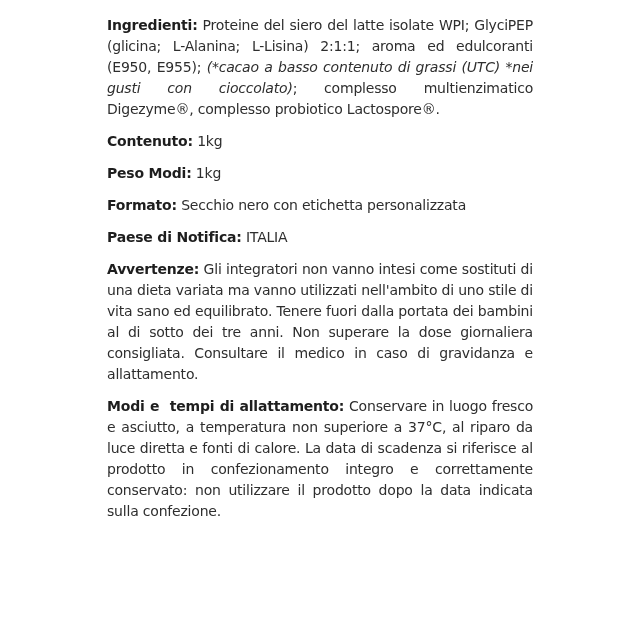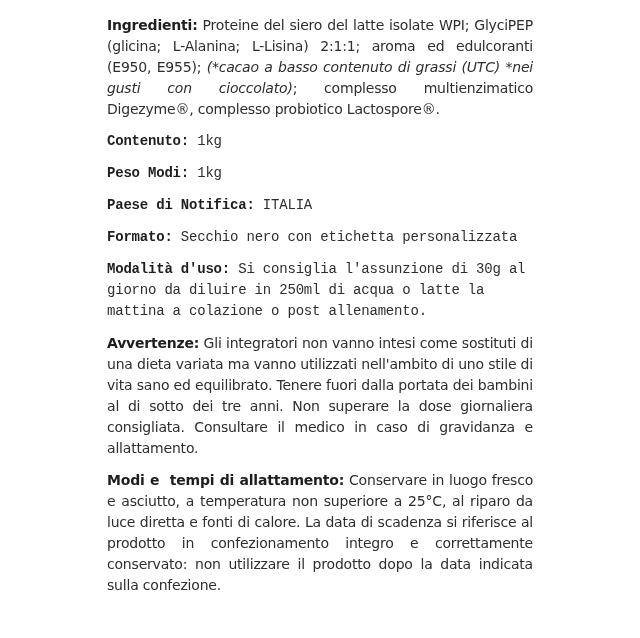--- a/index.html
+++ b/index.html
@@ -9,21 +9,21 @@
     left: 107px;
     top: 15px;
     width: 426px;
     font-family: "DejaVu Sans", sans-serif;
     font-size: 14px;
     line-height: 21px;
     color: #2e2e2e;
     letter-spacing: -0.2px;
   }
   .para { margin: 0 0 11px 0; text-align: justify; }
-  .para.left { text-align: left; font-family: Liberation Mono, monospace; }
+  .para.left { text-align: left; }
   .label { font-weight: bold; color: #1e1e1e; }
   .it { font-style: italic; }
 </style>
 </head>
 <body>
 
 <div class="doc">
 
   <p class="para">
     <span class="label">Ingredienti:</span><span> Proteine del siero del latte isolate WPI; GlyciPEP (glicina; L-Alanina; L-Lisina) 2:1:1; aroma ed edulcoranti (E950, E955); </span><span class="it">(*cacao a basso contenuto di grassi (UTC) *nei gusti con cioccolato)</span><span>; complesso multienzimatico Digezyme®, complesso probiotico Lactospore®.</span>
@@ -31,32 +31,29 @@
 
   <p class="para left">
     <span class="label">Contenuto:</span><span> 1kg</span>
   </p>
 
   <p class="para left">
     <span class="label">Peso Modi:</span><span> 1kg</span>
   </p>
 
   <p class="para left">
-    <span class="label">Paese di Notifica:</span><span> ITALIA</span>
-  </p>
-
-  <p class="para left">
     <span class="label">Formato:</span><span> Secchio nero con etichetta personalizzata</span>
   </p>
 
   <p class="para left">
-    <span class="label">Modalità d'uso:</span><span> Si consiglia l'assunzione di 30g al giorno da diluire in 250ml di acqua o latte la mattina a colazione o post allenamento.</span>
+    <span class="label">Paese di Notifica:</span><span> ITALIA</span>
   </p>
+
 
   <p class="para">
     <span class="label">Avvertenze:</span><span> Gli integratori non vanno intesi come sostituti di una dieta variata ma vanno utilizzati nell'ambito di uno stile di vita sano ed equilibrato. Tenere fuori dalla portata dei bambini al di sotto dei tre anni. Non superare la dose giornaliera consigliata. Consultare il medico in caso di gravidanza e allattamento.</span>
   </p>
 
   <p class="para">
-    <span class="label" style="white-space: pre-wrap;">Modi e  tempi di allattamento:</span><span> Conservare in luogo fresco e asciutto, a temperatura non superiore a 25°C, al riparo da luce diretta e fonti di calore. La data di scadenza si riferisce al prodotto in confezionamento integro e correttamente conservato: non utilizzare il prodotto dopo la data indicata sulla confezione.</span>
+    <span class="label" style="white-space: pre-wrap;">Modi e  tempi di allattamento:</span><span> Conservare in luogo fresco e asciutto, a temperatura non superiore a 37°C, al riparo da luce diretta e fonti di calore. La data di scadenza si riferisce al prodotto in confezionamento integro e correttamente conservato: non utilizzare il prodotto dopo la data indicata sulla confezione.</span>
   </p>
 
 </div>
 
 </body></html>

